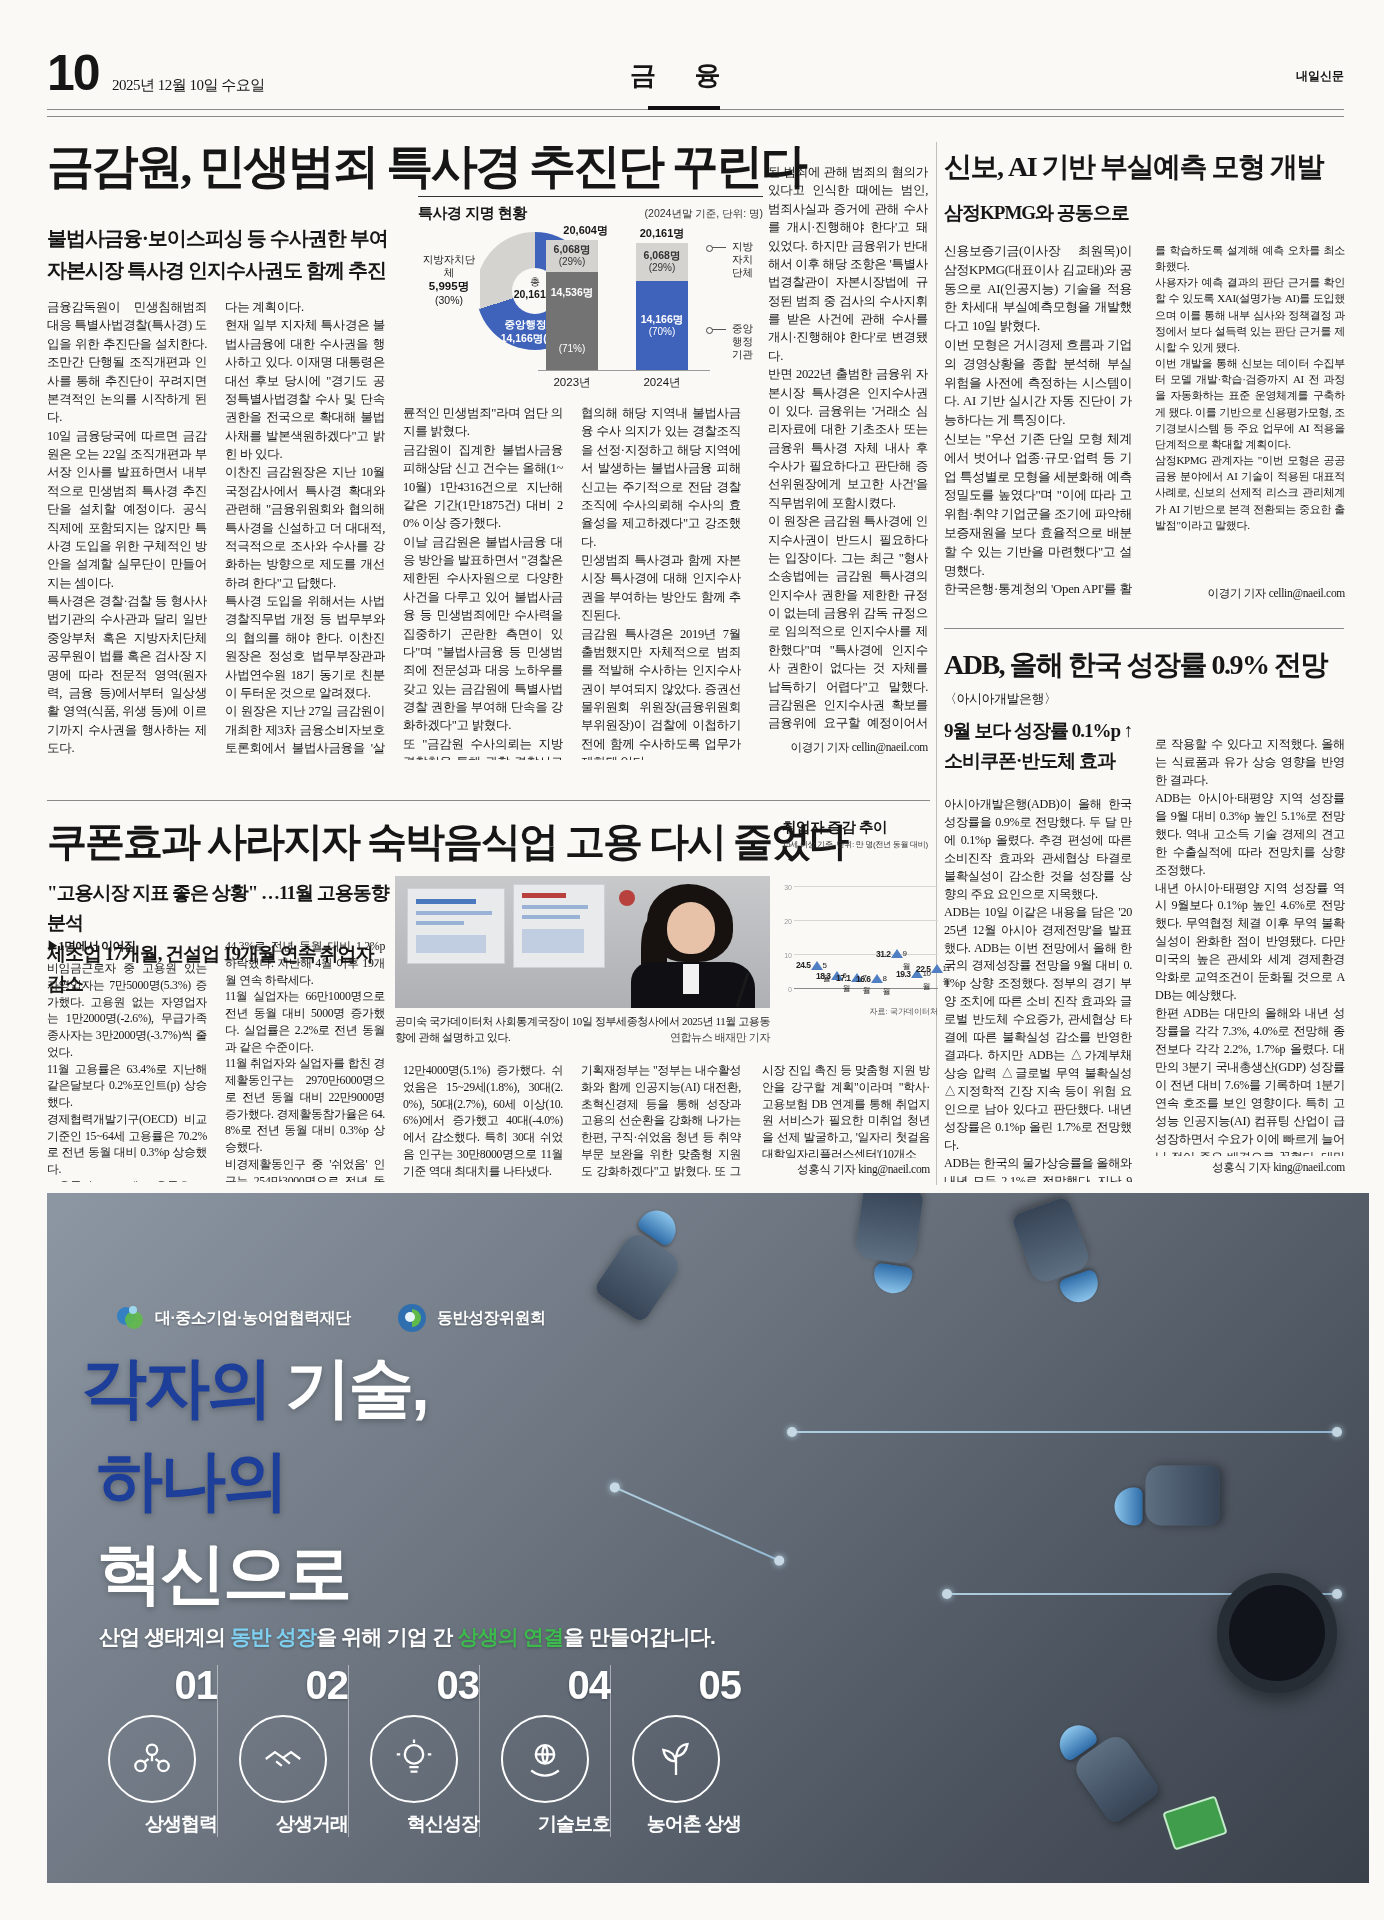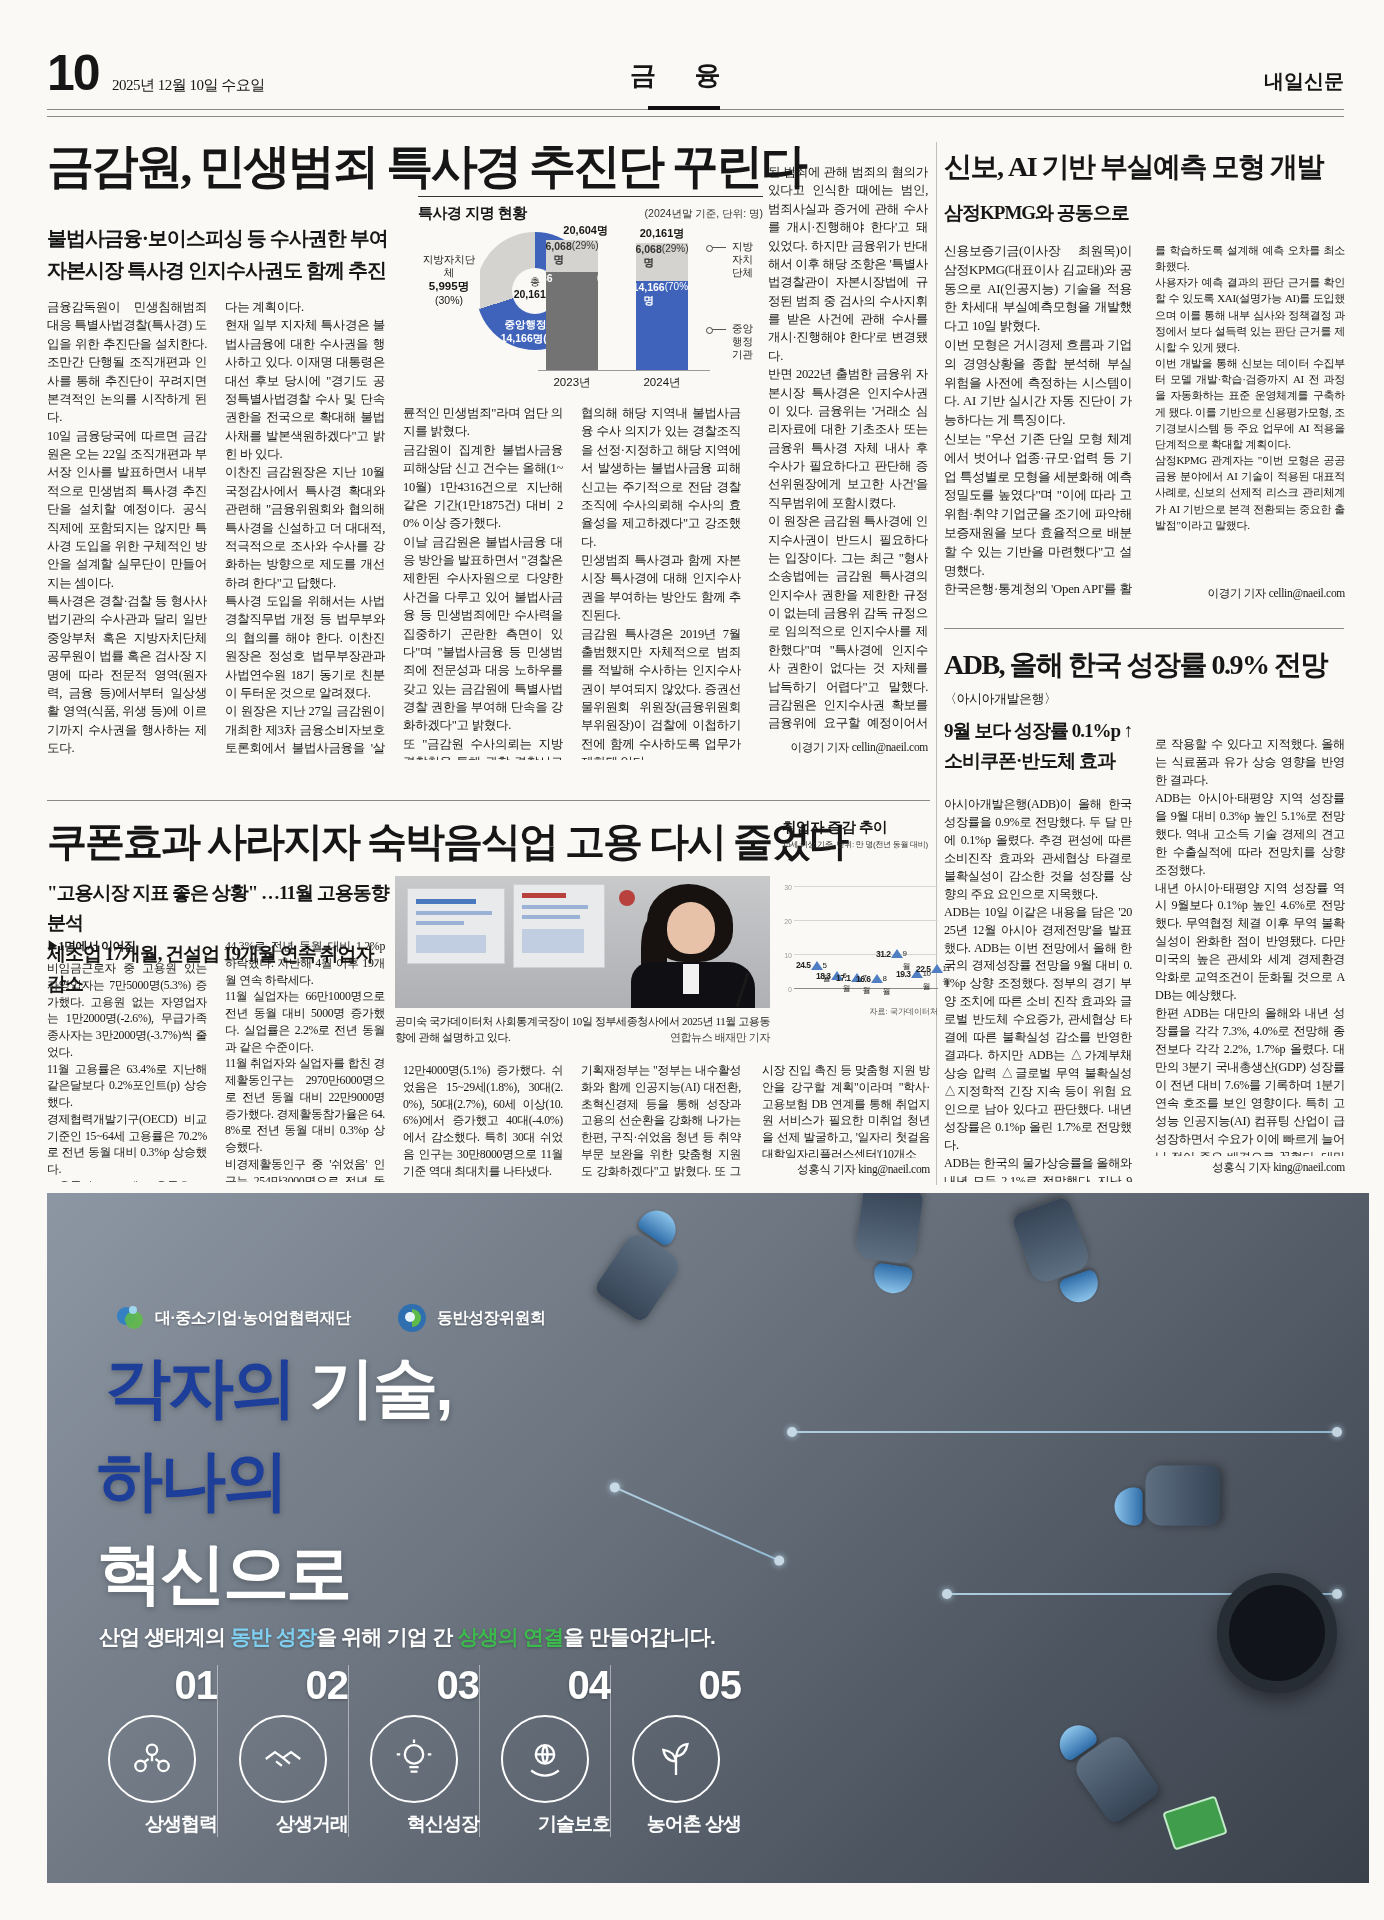--- a/index.html
+++ b/index.html
@@ -3,21 +3,21 @@
 <meta charset="utf-8">
 <style>
   html,body{margin:0;padding:0;background:#e8e6e0;}
   .page{position:relative;width:1384px;height:1920px;margin:0 auto;background:#faf9f5;
         font-family:"Liberation Serif",serif;color:#161616;overflow:hidden;}
   .abs{position:absolute;}
   
   .pagenum{font-size:50px;font-weight:700;font-family:"Liberation Sans",sans-serif;letter-spacing:-2px;}
   .pagedate{font-size:15px;letter-spacing:-0.5px;}
   .section-title{font-size:26px;font-weight:700;letter-spacing:16px;}
-  .masthead{font-size:20px;font-weight:700;}
+  .masthead{font-size:12px;font-weight:700;}
   .hline{position:absolute;background:#8a8a8a;height:1px;}
   .hline.dark{background:#333;}
   .vline{position:absolute;background:#c2c0ba;width:1px;}
   
   .headline-xl{font-size:47px;font-weight:700;letter-spacing:-2.5px;line-height:1.05;white-space:nowrap;}
   .headline-l{font-size:40px;font-weight:700;letter-spacing:-2px;white-space:nowrap;}
   .headline-m{font-size:28px;font-weight:700;letter-spacing:-1.5px;white-space:nowrap;}
   .subhead{font-size:20px;font-weight:700;line-height:1.6;letter-spacing:-1px;white-space:pre-line;}
   .subhead.small{font-size:19px;}
   .col{position:absolute;width:160px;font-size:12.5px;line-height:1.47;text-align:justify;
@@ -34,21 +34,21 @@
   .donut{position:absolute;left:58px;top:36px;width:118px;height:118px;border-radius:50%;}
   .donut-hole{position:absolute;left:94px;top:72px;width:46px;height:46px;border-radius:50%;
               background:#faf9f5;text-align:center;font-size:10px;line-height:1.2;padding-top:8px;box-sizing:border-box;}
   .donut-hole b{font-size:10.5px;}
   .pie-label-left{position:absolute;left:0;top:56px;width:62px;text-align:center;font-size:10.5px;line-height:1.25;
                   background:#faf9f5;padding:1px 0;}
   .pie-label-left b{font-size:11.5px;}
   .pie-label-in{position:absolute;left:66px;top:122px;width:104px;text-align:center;color:#fff;
                 font-size:10.5px;font-weight:700;line-height:1.3;}
   .sbar{position:absolute;bottom:22px;width:52px;display:flex;flex-direction:column;overflow:hidden;}
-  .sseg{width:100%;text-align:center;font-size:10px;line-height:1.25;display:flex;flex-direction:row;justify-content:center;}
+  .sseg{width:100%;text-align:center;font-size:10px;line-height:1.25;display:flex;flex-direction:column;justify-content:center;}
   .sseg b{font-size:10.5px;}
   .stotal{position:absolute;width:72px;text-align:center;font-size:11px;font-weight:700;}
   .syear{position:absolute;bottom:2px;width:52px;text-align:center;font-size:11.5px;}
   .saxis{position:absolute;left:120px;bottom:21px;width:172px;height:1px;background:#9a9a9a;}
   .legend{position:absolute;font-size:10.5px;line-height:1.25;color:#222;white-space:pre-line;}
   .legend::before{content:"";position:absolute;left:-22px;top:7px;width:16px;height:1px;background:#555;}
   .legend::after{content:"";position:absolute;left:-26px;top:5px;width:5px;height:5px;border-radius:50%;
                  background:#faf9f5;border:1px solid #444;}
   
   .echart{position:absolute;left:782px;top:818px;width:156px;height:205px;font-family:"Liberation Sans",sans-serif;}
@@ -372,21 +372,21 @@
     </div>
     <div class="ad-logo" style="left:348px;top:108px;">
       <svg width="34" height="34" viewBox="0 0 34 34">
         <path d="M17 3a14 14 0 1 0 14 14c0-8-6-14-14-14z" fill="#2f6fb0"></path>
         <path d="M17 8a9 9 0 0 1 9 9 9 9 0 0 1-9 9z" fill="#5fba4a"></path>
         <circle cx="15" cy="16" r="5" fill="#e8f4fb"></circle>
       </svg>
       <span>동반성장위원회</span>
     </div>
 
-    <div class="ad-h" style="left:58px;top:150px;">
+    <div class="ad-h" style="left:34px;top:150px;">
       <span style="color:#1d3e99;">각자의</span><span style="color:#fff;"> 기술,</span>
     </div>
     <div class="ad-h" style="left:50px;top:243px;color:#1d3e99;">하나의</div>
     <div class="ad-h" style="left:50px;top:336px;color:#fff;">혁신으로</div>
 
     <div class="ad-tag" style="left:52px;top:430px;">
       <span>산업 생태계의 </span><span style="color:#7fd0f0;">동반 성장</span><span>을 위해 기업 간 </span><span style="color:#3dba4e;">상생의 연결</span><span>을 만들어갑니다.</span>
     </div>
 
     <div class="ad-items" style="left:40px;top:472px;">

